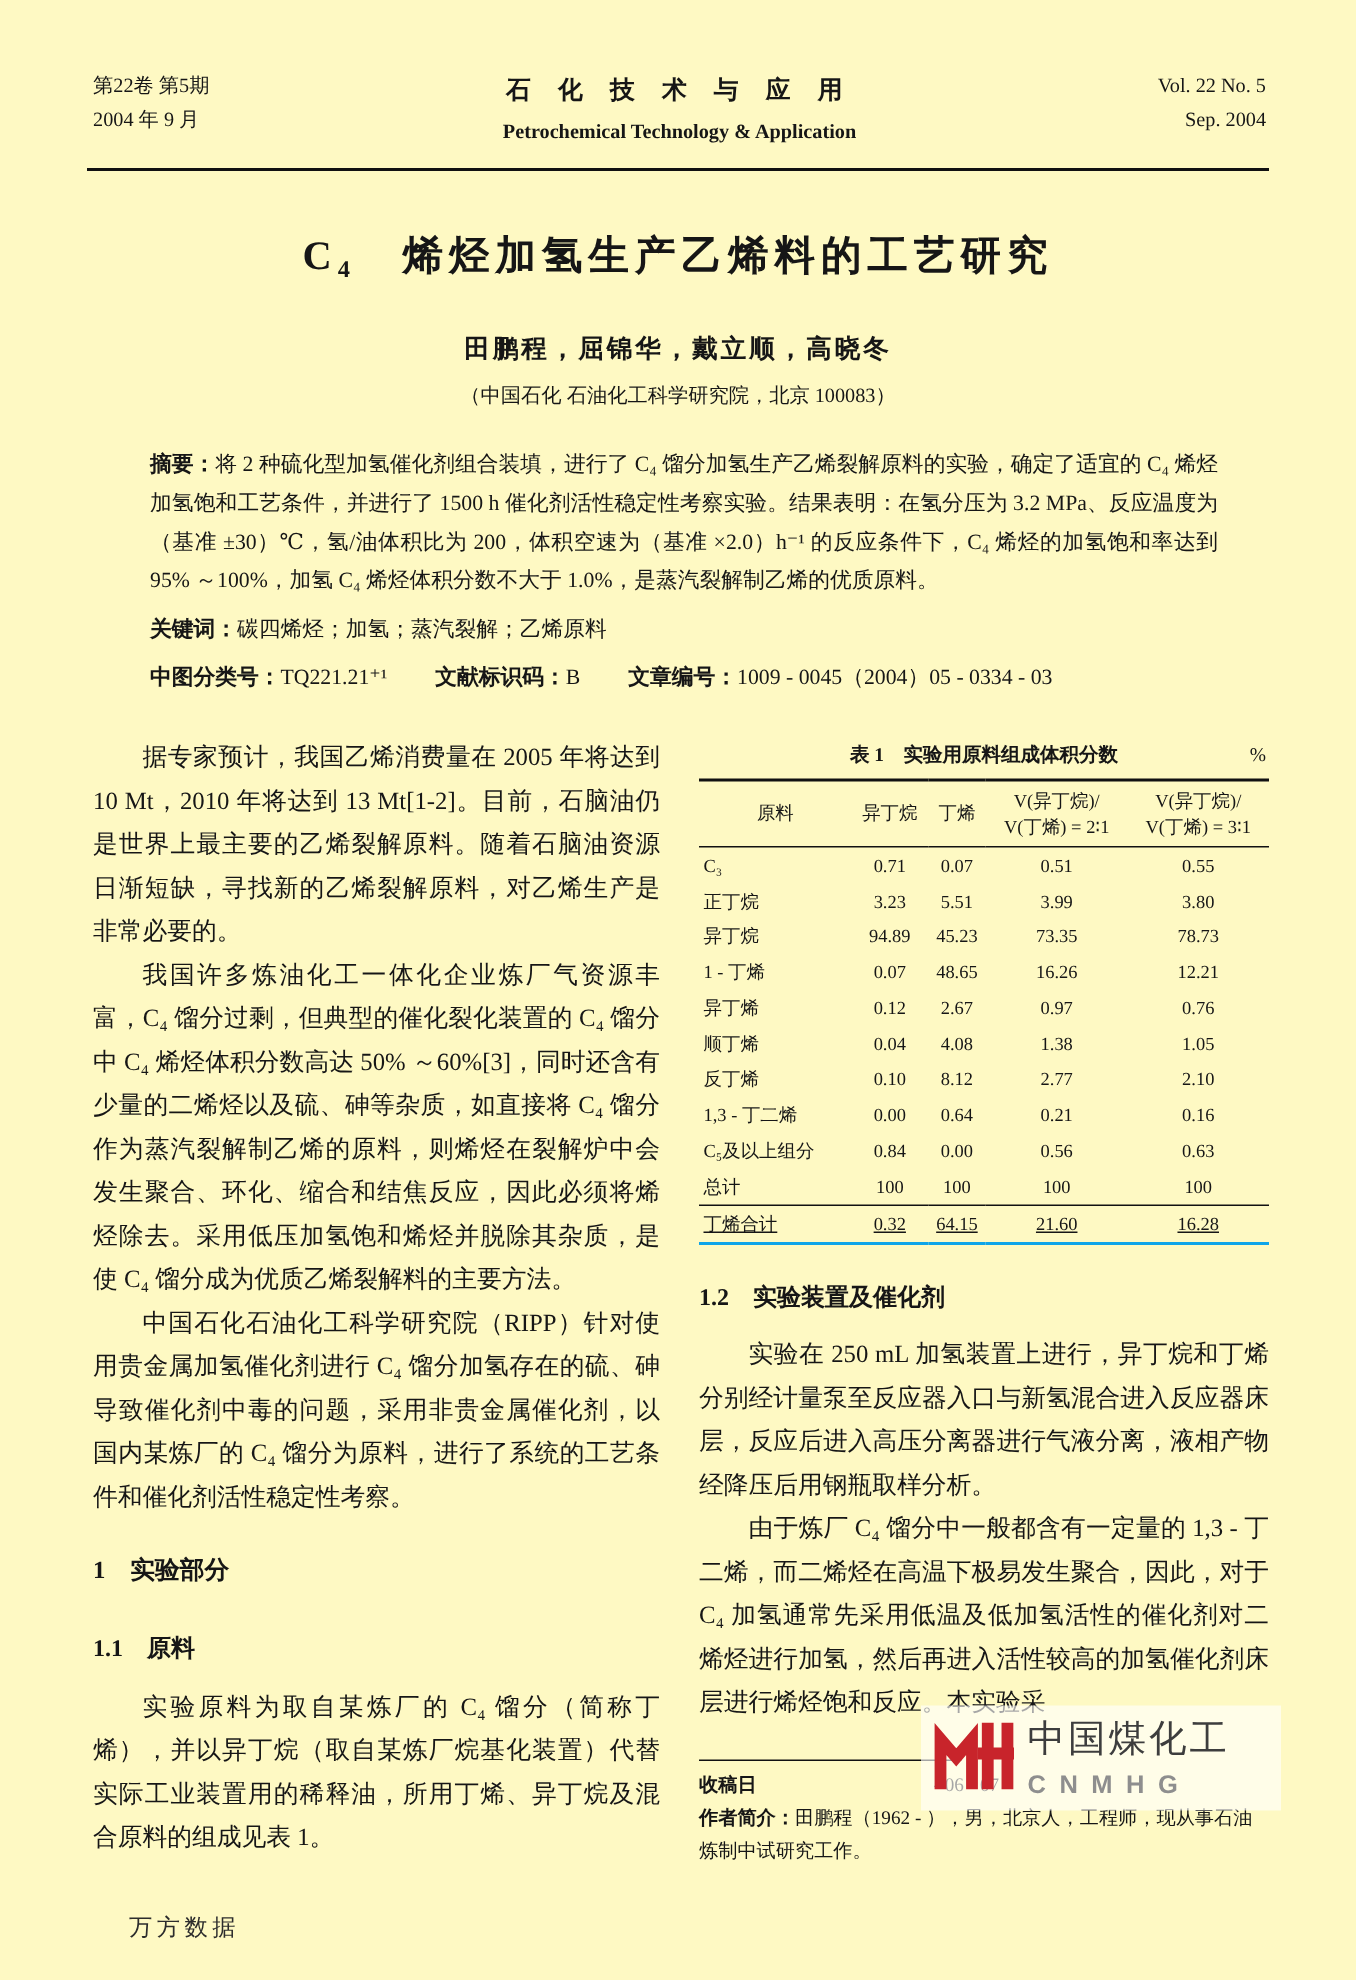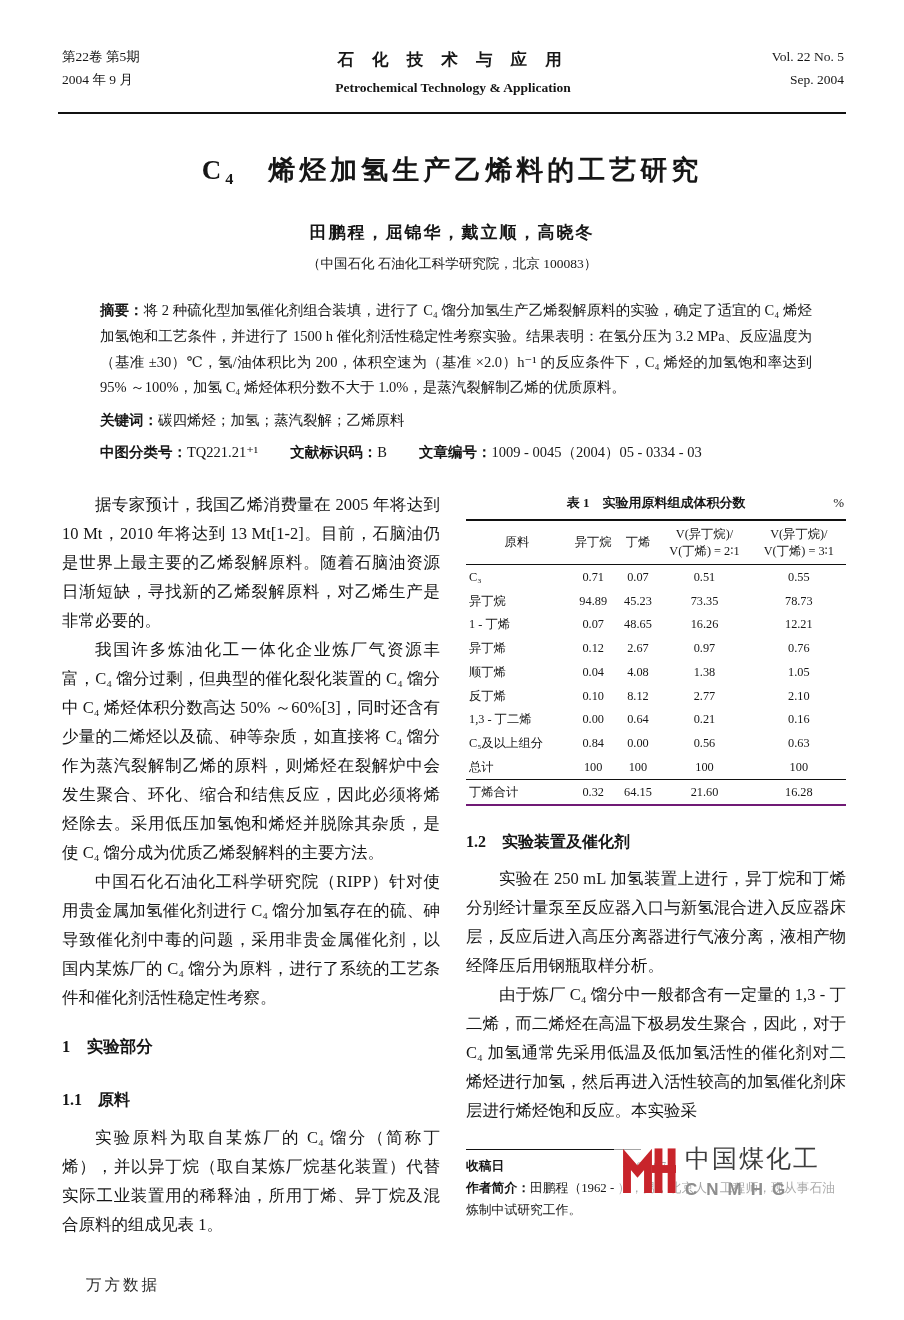--- a/index.html
+++ b/index.html
@@ -1,18 +1,18 @@
 <!DOCTYPE html>
 <html><head>
 <meta charset="utf-8">
 <style>
   html,body { margin:0; padding:0; background:#e8e8e8; }
   .page {
     position:relative; width:904px; height:1320px; margin:0 auto;
-    background:#ffffff; overflow:hidden;
+    background:#fef9c3; overflow:hidden;
     font-family:"Liberation Serif","DejaVu Serif",serif; color:#161616;
   }
   
   .journal-header { display:flex; justify-content:space-between; align-items:flex-start;
     padding:46px 60px 0 62px; font-size:13.5px; line-height:1.7; }
   .jh-side { width:170px; }
   .jh-right { text-align:right; }
   .jh-center { text-align:center; }
   .jh-cn { font-size:16.5px; font-weight:700; letter-spacing:7px; }
   .jh-en { font-size:13.5px; font-weight:700; margin-top:3px; }
@@ -37,21 +37,21 @@
   
   .table-caption { position:relative; text-align:center; font-size:13px; font-weight:700;
     margin:4px 0 7px 0; line-height:1.4; }
   .table-caption .unit { position:absolute; right:2px; top:0; font-weight:400; }
   table.data { width:100%; border-collapse:collapse; font-size:12.3px; line-height:1.35;
     text-align:center; }
   table.data thead td { border-top:2px solid #111; border-bottom:1px solid #111;
     padding:5px 1px; white-space:pre-line; font-weight:400; }
   table.data tbody td { padding:3.6px 1px; }
   table.data tbody td:first-child { text-align:left; padding-left:3px; }
-  table.data tbody tr:last-child td { border-top:1px solid #111; border-bottom:2px solid #701a75; }
+  table.data tbody tr:last-child td { border-top:1px solid #111; border-bottom:2px solid #0ea5e9;text-decoration:underline; }
   .after-table { margin-top:22px; }
   
   .footnote { margin-top:24px; font-size:12.8px; line-height:1.7; text-align:left; }
   .footnote-rule { width:46%; border-top:1px solid #111; margin-bottom:6px; }
   .fn-gap { display:inline-block; width:118px; }
   
   .watermark { position:absolute; right:50px; bottom:113px; width:228px; z-index:3;
     background:rgba(255,255,255,0.62); padding:5px 6px 7px 6px; }
   .wm-row { display:flex; align-items:center; gap:9px; }
   .wm-texts { display:flex; flex-direction:column; }
@@ -131,20 +131,27 @@
 V(丁烯) = 3∶1</td>
             </tr>
         </thead>
         <tbody>
             <tr>
               <td>C₃</td>
               <td>0.71</td>
               <td>0.07</td>
               <td>0.51</td>
               <td>0.55</td>
+            </tr>
+            <tr>
+              <td>正丁烷</td>
+              <td>3.23</td>
+              <td>5.51</td>
+              <td>3.99</td>
+              <td>3.80</td>
             </tr>
             <tr>
               <td>异丁烷</td>
               <td>94.89</td>
               <td>45.23</td>
               <td>73.35</td>
               <td>78.73</td>
             </tr>
             <tr>
               <td>1 - 丁烯</td>

